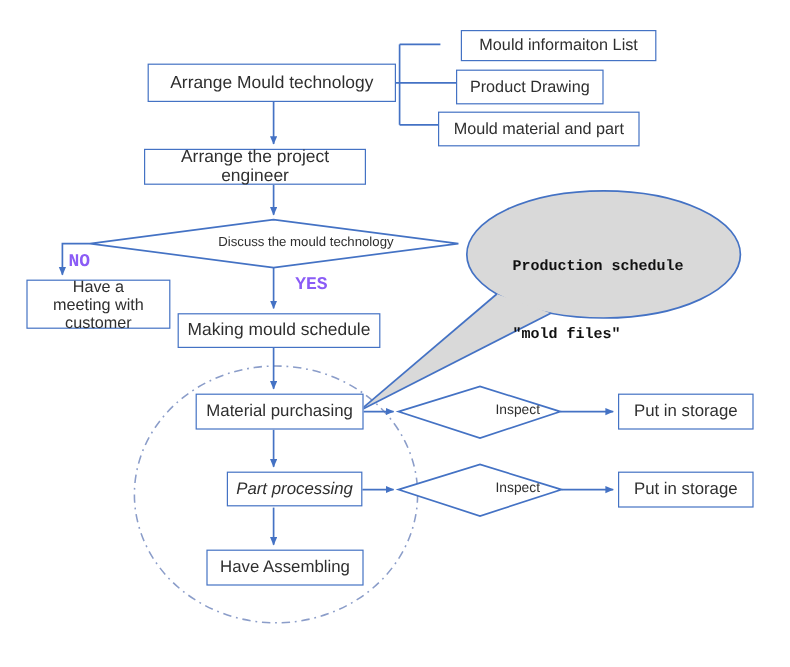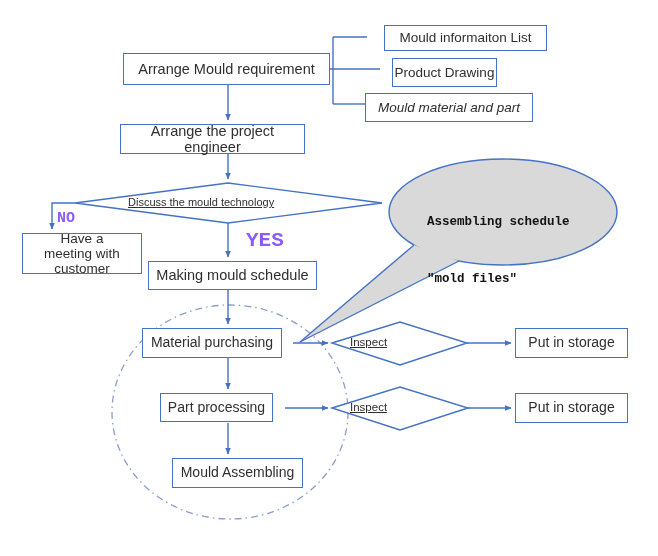--- a/index.html
+++ b/index.html
@@ -8,21 +8,21 @@
     position:relative; width:658px; height:556px; background:#ffffff;
     font-family:"Liberation Sans", sans-serif; overflow:hidden;
   }
   .layer { position:absolute; left:0; top:0; }
   .box {
     position:absolute; border:1.6px solid #4472C4; background:#ffffff;
     display:flex; align-items:center; justify-content:center; text-align:center;
     color:#2f2f2f; line-height:1.12;
   }
   .dtext {
-    position:absolute; color:#2f2f2f; text-align:left;text-decoration:underline;
+    position:absolute; color:#2f2f2f; text-align:right;
   }
   .mono {
     position:absolute; color:#8b5cf6; font-weight:700;
     font-family:"Liberation Mono","DejaVu Sans Mono",monospace;
   }
   .callout-text {
     position:absolute; left:427px; top:175px; color:#111111; font-weight:700;
     font-family:"Liberation Mono","DejaVu Sans Mono",monospace;
     font-size:12.5px; line-height:19px; white-space:pre;
   }
@@ -65,52 +65,52 @@
       <line x1="467" y1="343" x2="511" y2="343" marker-end="url(#arw)"></line>
       <line x1="285" y1="408" x2="328" y2="408" marker-end="url(#arw)"></line>
       <line x1="468" y1="408" x2="511" y2="408" marker-end="url(#arw)"></line>
     </g>
 
     <polygon points="75,203 228,183 382,203 228,223" fill="#ffffff" stroke="#4472C4" stroke-width="1.4"></polygon>
     <polygon points="332,343 400,322 467,343 400,365" fill="#ffffff" stroke="#4472C4" stroke-width="1.4"></polygon>
     <polygon points="332,408 400,387 468,408 400,430" fill="#ffffff" stroke="#4472C4" stroke-width="1.4"></polygon>
   </svg>
 
-  <div class="box" style="left:123px; top:53px;  width:207px; height:32px; font-size:14.5px;">Arrange Mould requirement</div>
+  <div class="box" style="left:123px; top:53px;  width:207px; height:32px; font-size:14.5px;">Arrange Mould technology</div>
 
   <div class="box" style="left:367px; top:25px;  width:163px; height:26px; font-size:13.5px;margin-left:17px;">Mould informaiton List</div>
 
-  <div class="box" style="left:392px; top:58px;  width:105px; height:29px; font-size:13.5px;">Product Drawing</div>
+  <div class="box" style="left:380px; top:58px;  width:123px; height:29px; font-size:13.5px;">Product Drawing</div>
 
-  <div class="box" style="left:365px; top:93px;  width:168px; height:29px; font-size:13.5px;font-style:italic;">Mould material and part</div>
+  <div class="box" style="left:365px; top:93px;  width:168px; height:29px; font-size:13.5px;">Mould material and part</div>
 
   <div class="box" style="left:120px; top:124px; width:185px; height:30px; font-size:14.5px;">Arrange the project engineer</div>
 
   <div class="box" style="left:22px;  top:233px; width:120px; height:41px; font-size:13.5px; padding:0 16px;">Have a meeting with customer</div>
 
   <div class="box" style="left:148px; top:261px; width:169px; height:29px; font-size:14.5px;">Making mould schedule</div>
 
-  <div class="box" style="left:142px; top:328px; width:140px; height:30px; font-size:14px;">Material purchasing</div>
+  <div class="box" style="left:163px; top:328px; width:140px; height:30px; font-size:14px;">Material purchasing</div>
 
-  <div class="box" style="left:160px; top:393px; width:113px; height:29px; font-size:14px;">Part processing</div>
+  <div class="box" style="left:189px; top:393px; width:113px; height:29px; font-size:14px;font-style:italic;">Part processing</div>
 
-  <div class="box" style="left:172px; top:458px; width:131px; height:30px; font-size:14px;">Mould Assembling</div>
+  <div class="box" style="left:172px; top:458px; width:131px; height:30px; font-size:14px;">Have Assembling</div>
 
   <div class="box" style="left:515px; top:328px; width:113px; height:30px; font-size:14px;">Put in storage</div>
 
   <div class="box" style="left:515px; top:393px; width:113px; height:30px; font-size:14px;">Put in storage</div>
 
   <div class="dtext" style="left:128px; top:196px; width:200px; font-size:11px;">Discuss the mould technology</div>
 
   <div class="dtext" style="left:350px; top:336px; width:100px; font-size:11.5px;">Inspect</div>
 
   <div class="dtext" style="left:350px; top:401px; width:100px; font-size:11.5px;">Inspect</div>
 
   <div class="mono" style="left:57px; top:210px; font-size:15px;">NO</div>
 
-  <div class="mono" style="left:246px; top:229px; font-size:21px;">YES</div>
+  <div class="mono" style="left:246px; top:229px; font-size:15px;">YES</div>
 
   <div class="callout-text">
-    <span>Assembling schedule</span>
+    <span>Production schedule</span>
     <span>″mold files″</span>
   </div>
 
 </div>
 
 </body></html>

